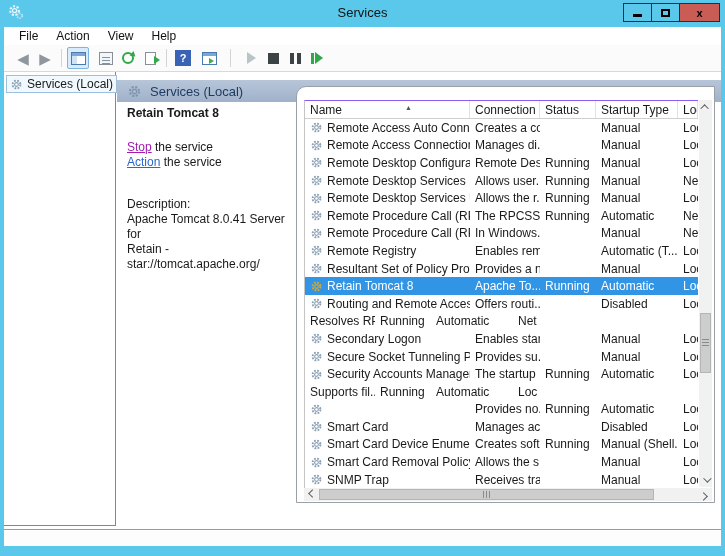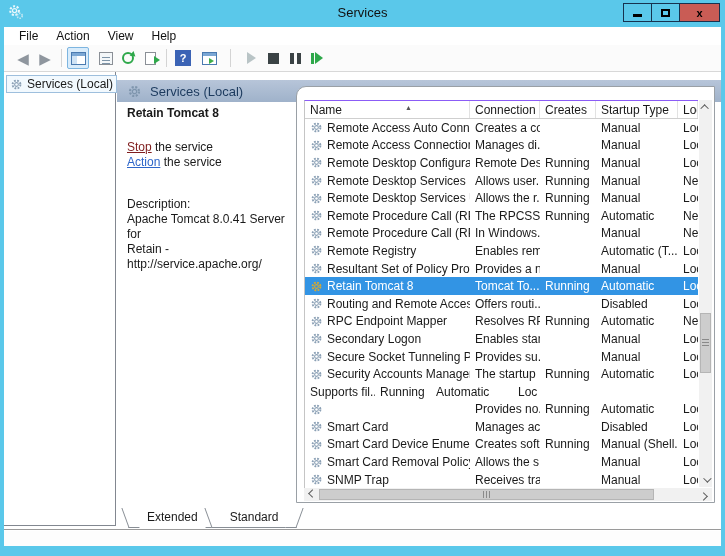--- a/index.html
+++ b/index.html
@@ -54,21 +54,21 @@
   .tree-item span.lbl { font-size:12px; white-space:nowrap; }
 
   .right-pane { position:absolute; left:113px; top:0; right:0; height:436px; background:#fff; overflow:hidden; }
   .band { position:absolute; left:0; top:8px; right:0; height:22px; background:linear-gradient(#b7c5d9,#9fb2ca); display:flex; align-items:center; padding-left:10px; gap:8px; }
   .band .band-title { font-size:13px; color:#1c3a5e; }
 
   .info-col { position:absolute; left:10px; top:34px; width:168px; }
   .svc-title { font-weight:bold; font-size:12px; }
   .links { margin-top:20px; line-height:15px; }
   .lnk { text-decoration:underline; cursor:pointer; }
-  .lnk.stop { color:#7f1d1d;margin-top:48px; }
+  .lnk.stop { color:#a21caf;margin-top:48px; }
   .lnk.restart { color:#2e66c9; }
   .desc { margin-top:27px; line-height:15px; }
 
   
   .card { position:absolute; left:179px; top:14px; right:6px; bottom:5px; background:#fff; border:1px solid #9aa0a6; border-top-left-radius:10px; z-index:2; }
   .list { position:absolute; left:7px; top:13px; right:16px; bottom:14px; border-left:1px solid #c5c5c5; border-top:1px solid #8b5cf6; overflow:hidden; }
   .hdr-row { display:flex; height:18px; border-bottom:1px solid #cfcfcf; background:#fff; position:relative; }
   .hdr-cell { padding:2px 4px 0 5px; border-right:1px solid #e2e2e2; font-size:12px; color:#1a1a1a; white-space:nowrap; overflow:hidden; position:relative; }
   .c0 { width:165px; } .c1 { width:70px; } .c2 { width:56px; } .c3 { width:82px; } .c4 { flex:1; }
   .sort-arrow { position:absolute; left:100px; top:3px; font-size:7px; color:#555; }
@@ -222,30 +222,30 @@
 
         <div class="info-col">
           <div class="svc-title">Retain Tomcat 8</div>
           <div class="links">
             <div><span class="lnk stop">Stop</span><span> the service</span></div>
             <div><span class="lnk restart">Action</span><span> the service</span></div>
           </div>
           <div class="desc">
             <div>Description:</div>
             <div>Apache Tomcat 8.0.41 Server for</div>
-            <div>Retain - http://service.apache.org/</div>
+            <div>Retain - star://tomcat.apache.org/</div>
           </div>
         </div>
 
         <div class="card">
           <div class="list">
             <div class="hdr-row" id="hdr-row">
                 <div class="hdr-cell c0">Name<span class="sort-arrow">▲</span></div>
                 <div class="hdr-cell c1">Connection</div>
-                <div class="hdr-cell c2">Creates</div>
+                <div class="hdr-cell c2">Status</div>
                 <div class="hdr-cell c3">Startup Type</div>
                 <div class="hdr-cell c4">Log</div>
               </div>
             <div class="rows" id="rows">
                 <div class="row">
                   <div class="cell name-cell c0">
                     <svg class="gear" width="13" height="13" viewBox="0 0 16 16">
                       <circle cx="8" cy="8" r="4.8" fill="none" stroke="#8ba0b5" stroke-width="2.4" stroke-dasharray="2.2 1.6"></circle>
                       <circle cx="8" cy="8" r="2.3" fill="none" stroke="#8ba0b5" stroke-width="1.3"></circle>
                     </svg>
@@ -361,46 +361,39 @@
                   <div class="cell c4">Loc</div>
                 </div>
                 <div class="row selected">
                   <div class="cell name-cell c0">
                     <svg class="gear" width="13" height="13" viewBox="0 0 16 16">
                       <circle cx="8" cy="8" r="4.8" fill="none" stroke="#d9a92f" stroke-width="2.4" stroke-dasharray="2.2 1.6"></circle>
                       <circle cx="8" cy="8" r="2.3" fill="none" stroke="#d9a92f" stroke-width="1.3"></circle>
                     </svg>
                     <span>Retain Tomcat 8</span>
                   </div>
-                  <div class="cell c1">Tomcat To...</div>
+                  <div class="cell c1">Apache To...</div>
                   <div class="cell c2">Running</div>
                   <div class="cell c3">Automatic</div>
                   <div class="cell c4">Loc</div>
                 </div>
                 <div class="row">
                   <div class="cell name-cell c0">
                     <svg class="gear" width="13" height="13" viewBox="0 0 16 16">
                       <circle cx="8" cy="8" r="4.8" fill="none" stroke="#8ba0b5" stroke-width="2.4" stroke-dasharray="2.2 1.6"></circle>
                       <circle cx="8" cy="8" r="2.3" fill="none" stroke="#8ba0b5" stroke-width="1.3"></circle>
                     </svg>
                     <span>Routing and Remote Access</span>
                   </div>
                   <div class="cell c1">Offers routi...</div>
                   <div class="cell c2"></div>
                   <div class="cell c3">Disabled</div>
                   <div class="cell c4">Loc</div>
                 </div>
                 <div class="row">
-                  <div class="cell name-cell c0">
-                    <svg class="gear" width="13" height="13" viewBox="0 0 16 16">
-                      <circle cx="8" cy="8" r="4.8" fill="none" stroke="#8ba0b5" stroke-width="2.4" stroke-dasharray="2.2 1.6"></circle>
-                      <circle cx="8" cy="8" r="2.3" fill="none" stroke="#8ba0b5" stroke-width="1.3"></circle>
-                    </svg>
-                    <span>RPC Endpoint Mapper</span>
-                  </div>
                   <div class="cell c1">Resolves RP...</div>
                   <div class="cell c2">Running</div>
                   <div class="cell c3">Automatic</div>
                   <div class="cell c4">Net</div>
                 </div>
                 <div class="row">
                   <div class="cell name-cell c0">
                     <svg class="gear" width="13" height="13" viewBox="0 0 16 16">
                       <circle cx="8" cy="8" r="4.8" fill="none" stroke="#8ba0b5" stroke-width="2.4" stroke-dasharray="2.2 1.6"></circle>
                       <circle cx="8" cy="8" r="2.3" fill="none" stroke="#8ba0b5" stroke-width="1.3"></circle>
@@ -528,21 +521,17 @@
             <div class="hthumb">
                 <span class="grip-v"></span>
               </div>
             <div class="arrow right">
                 <span class="chev right"></span>
               </div>
           </div>
         </div>
       </div>
 
-      <div class="tab-strip">
-        <div class="tab first"><span>Extended</span></div>
-        <div class="tab"><span>Standard</span><span class="tab-bottom"></span></div>
-      </div>
     </div>
 
     <div class="statusbar"></div>
   </div>
 </div>
 
 </body></html>

